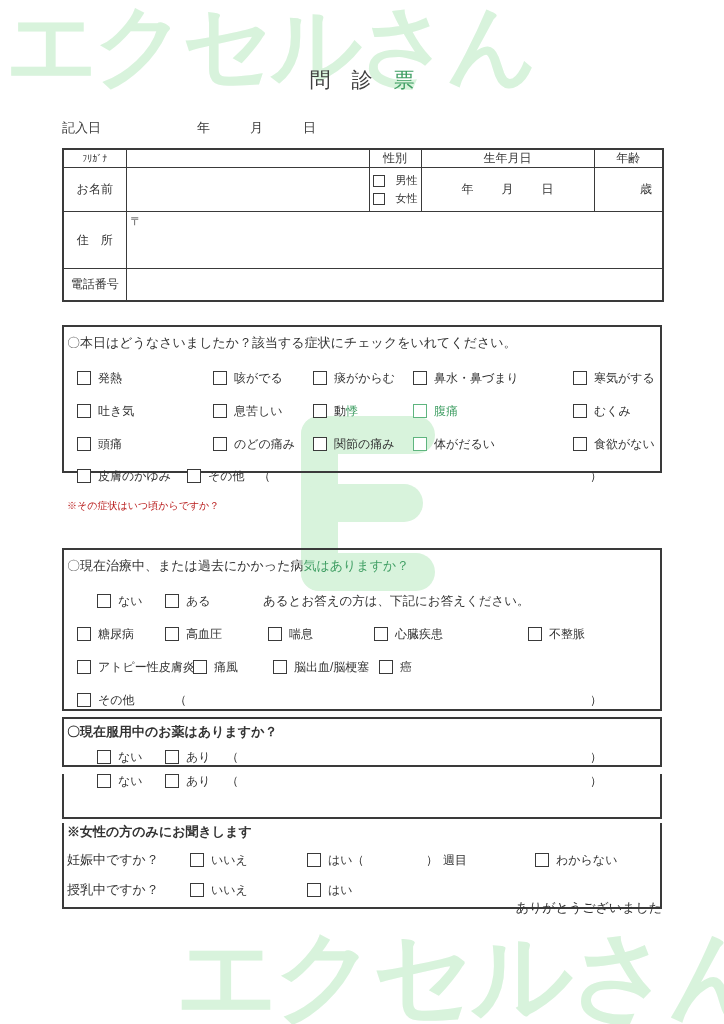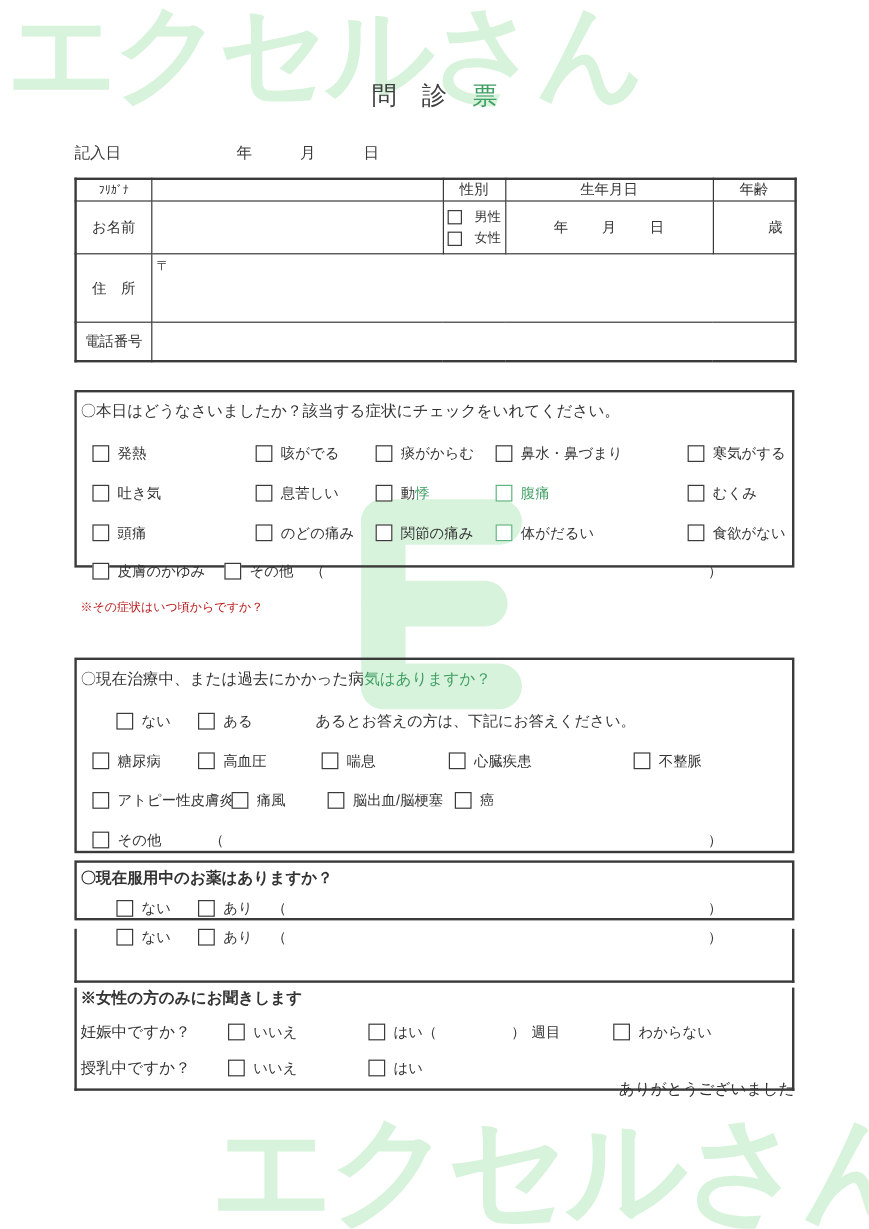--- a/index.html
+++ b/index.html
@@ -72,21 +72,21 @@
   .w68{width:68px;padding-left:20px;} .w72{width:72px;} .w110{width:110px;}
   .paren{white-space:nowrap;}
   .po-other1{margin-left:14px;} .po-other2{margin-left:40px;} .po-ans{margin-left:16px;}
   .pc{margin-right:46px;}
   .fill{flex:1 1 auto;height:12px;}
   .instr{margin-left:26px;font-size:12.5px;white-space:nowrap;}
   .lead{width:123px;font-size:13px;flex:0 0 auto;white-space:nowrap;margin-left:-10px;}
   .fem-no{width:117px;} .fem-yes{width:45px;}
   .weeks-gap{display:inline-block;width:62px;}
   .weeks-suffix{margin-left:5px;white-space:nowrap;}
-  .fem-unknown{margin-left:44px;}
+  .fem-unknown{margin-left:68px;}
   .thanks{position:absolute;left:62px;top:899px;width:600px;text-align:right;font-size:13px;color:#333;}
 </style>
 </head>
 <body>
 
 <div class="wm wm-top">エクセルさん</div>
 <div class="wm-e" aria-hidden="true">
   <div class="bar stem"></div>
     <div class="bar b1"></div>
     <div class="bar b2"></div>

